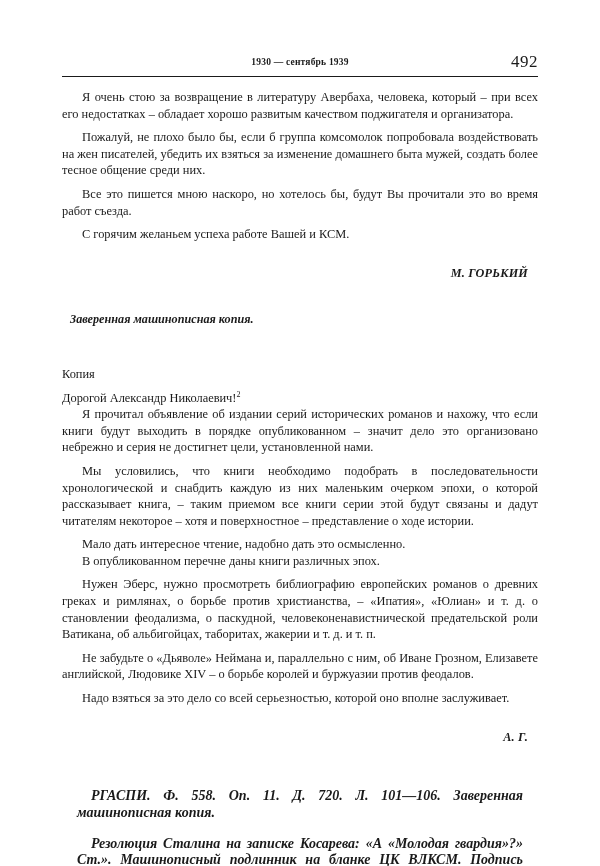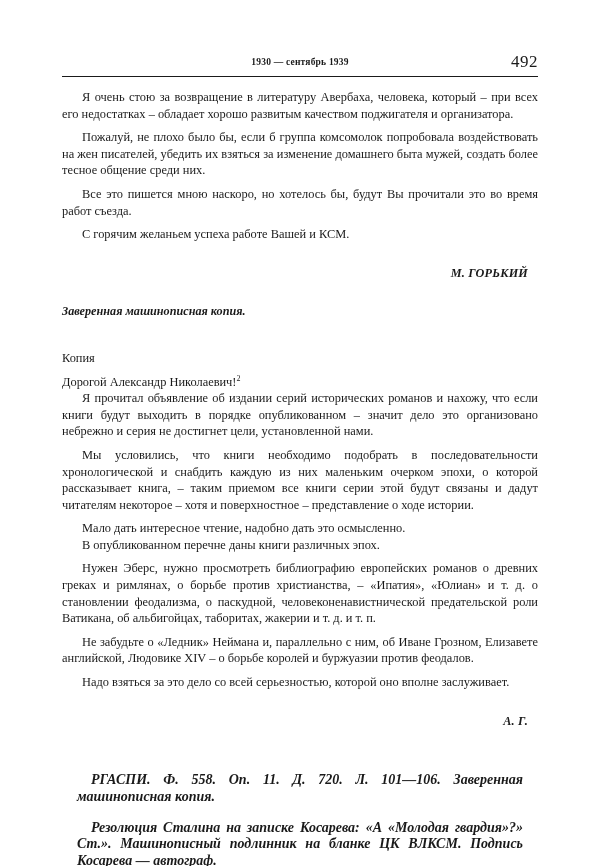--- a/index.html
+++ b/index.html
@@ -77,21 +77,21 @@
     font-size: 12.2px;
     line-height: 16.6px;
     text-align: right;
     font-style: italic;
     font-weight: bold;
     letter-spacing: 0.2px;
   }
 
   
   .note-italic {
-    margin: 0;
+    margin: 8px;
     font-size: 12.2px;
     line-height: 16.6px;
     font-style: italic;
     font-weight: bold;
     text-align: left;
   }
 
   
   .section-heading {
     text-align: center;
@@ -171,21 +171,21 @@
 
     <p class="para">Я прочитал объявление об издании серий исторических романов и нахожу, что если книги будут выходить в порядке опубликованном – значит дело это организовано небрежно и серия не достигнет цели, установленной нами.</p>
     <div class="gap-sm"></div>
     <p class="para">Мы условились, что книги необходимо подобрать в последовательности хронологической и снабдить каждую из них маленьким очерком эпохи, о которой рассказывает книга, – таким приемом все книги серии этой будут связаны и дадут читателям некоторое – хотя и поверхностное – представление о ходе истории.</p>
     <div class="gap-sm"></div>
     <p class="para">Мало дать интересное чтение, надобно дать это осмысленно.</p>
     <p class="para">В опубликованном перечне даны книги различных эпох.</p>
     <div class="gap-sm"></div>
     <p class="para">Нужен Эберс, нужно просмотреть библиографию европейских романов о древних греках и римлянах, о борьбе против христианства, – «Ипатия», «Юлиан» и т. д. о становлении феодализма, о паскудной, человеконенавистнической предательской роли Ватикана, об альбигойцах, таборитах, жакерии и т. д. и т. п.</p>
     <div class="gap-sm"></div>
-    <p class="para">Не забудьте о «Ледник» Неймана и, параллельно с ним, об Иване Грозном, Елизавете английской, Людовике XIV – о борьбе королей и буржуазии против феодалов.</p>
+    <p class="para">Не забудьте о «Дьяволе» Неймана и, параллельно с ним, об Иване Грозном, Елизавете английской, Людовике XIV – о борьбе королей и буржуазии против феодалов.</p>
     <div class="gap-sm"></div>
     <p class="para">Надо взяться за это дело со всей серьезностью, которой оно вполне заслуживает.</p>
 
     <div class="gap-md"></div>
     <p class="signature">А. Г.</p>
 
     <div class="gap-lg"></div>
     <p class="archival">РГАСПИ. Ф. 558. Оп. 11. Д. 720. Л. 101—106. Заверенная машинописная копия.</p>
     <p class="archival cont">Резолюция Сталина на записке Косарева: «А «Молодая гвардия»?» Ст.». Машинописный подлинник на бланке ЦК ВЛКСМ. Подпись Косарева — автограф.</p>
 

